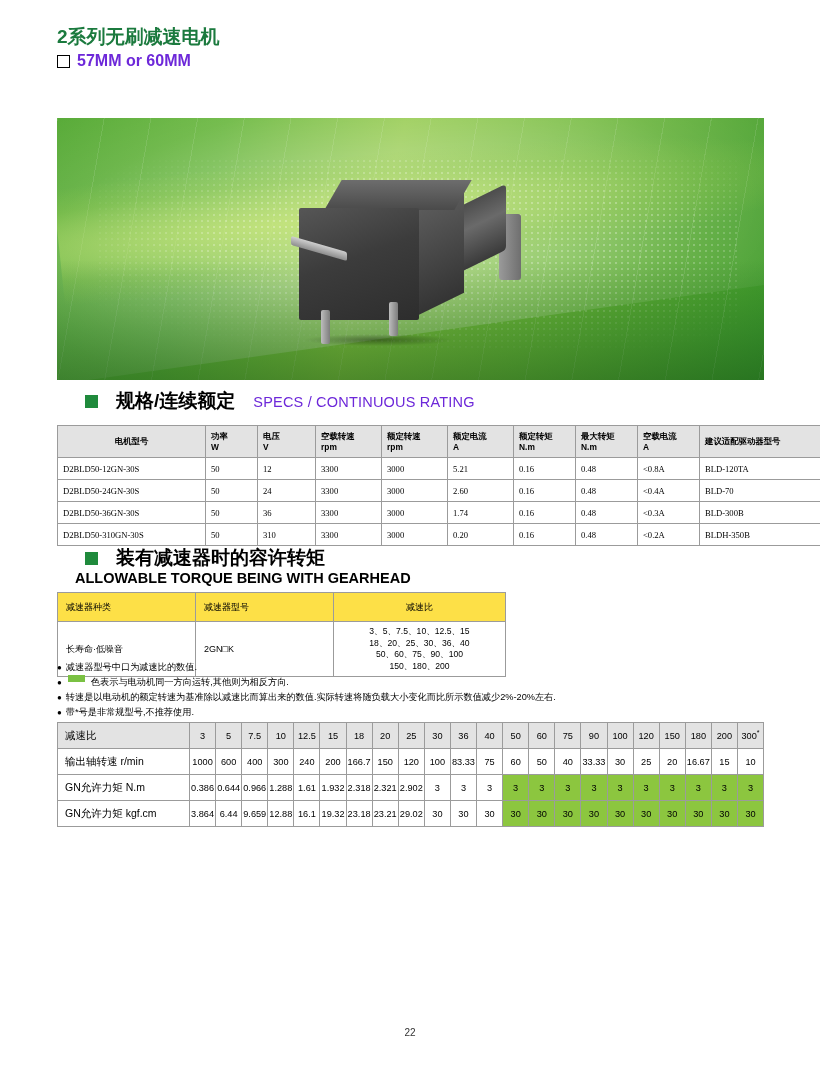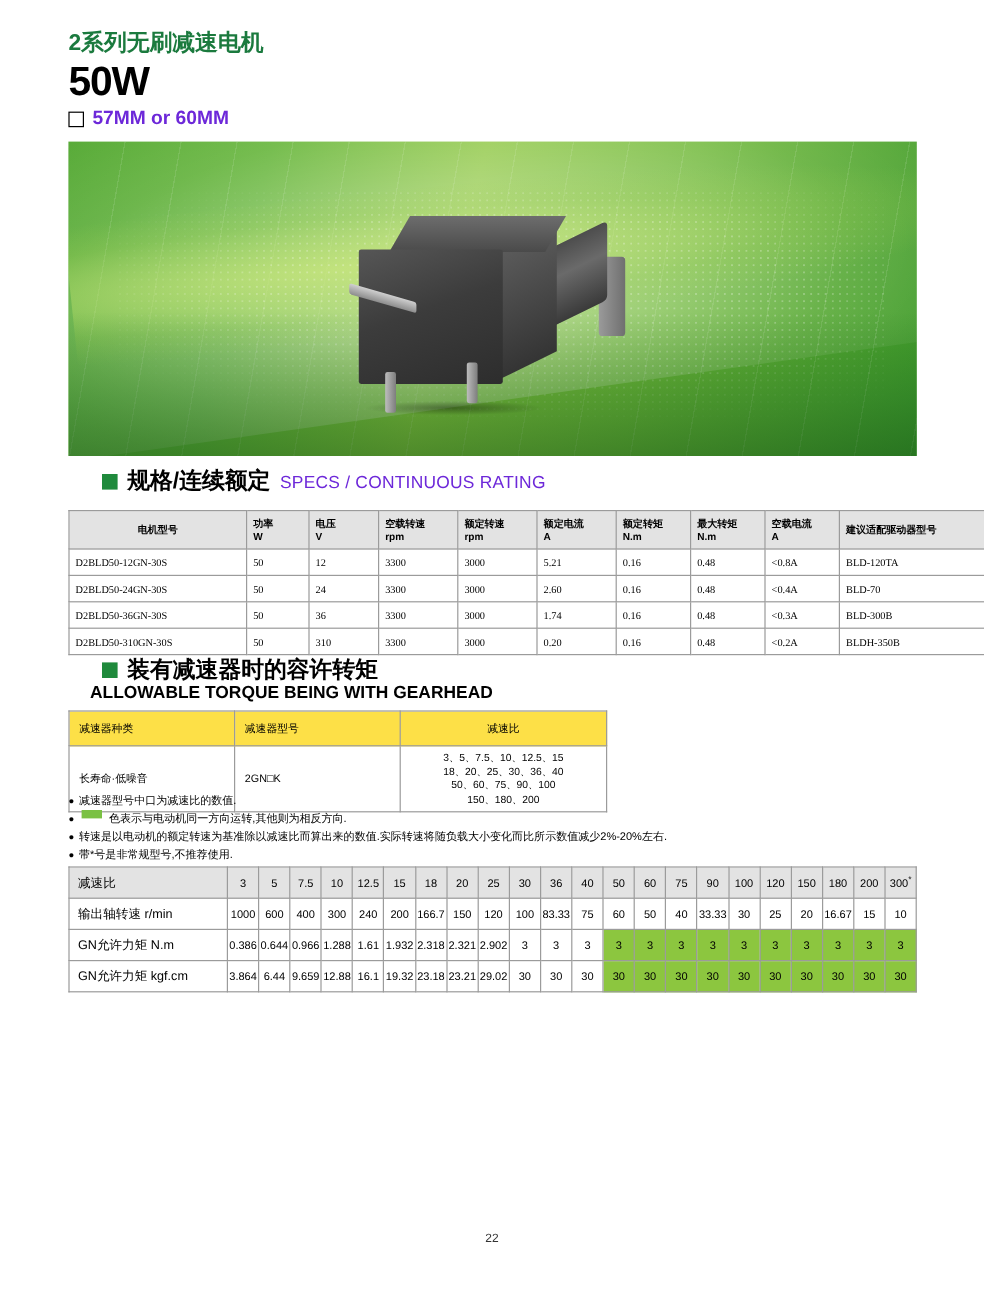--- a/index.html
+++ b/index.html
@@ -194,21 +194,21 @@
     top: 156px;
     width: 150px;
     height: 12px;
     background: radial-gradient(ellipse, rgba(0,0,0,0.35), rgba(0,0,0,0) 70%);
   }
 
   
   .section-head {
     display: flex;
     align-items: baseline;
-    gap: 8px;
+    gap: 18px;
     padding-left: 28px;
   }
   .sq-marker {
     display: inline-block;
     width: 13px;
     height: 13px;
     background: #1f8a3c;
     position: relative;
     top: 1px;
     flex: 0 0 auto;
@@ -387,21 +387,20 @@
     color: #333;
   }
 </style>
 </head>
 <body>
 
 <div class="page">
 
   <div class="header">
     <div class="series-title">2系列无刷减速电机</div>
-    <div class="watt">50W</div>
     <div class="frame-line">
       <span class="frame-square"></span>
       <span>57MM or 60MM</span>
     </div>
   </div>
 
   <div class="hero">
     <div class="gridlines"></div>
     <div class="swoosh1"></div>
     <div class="swoosh2"></div>

